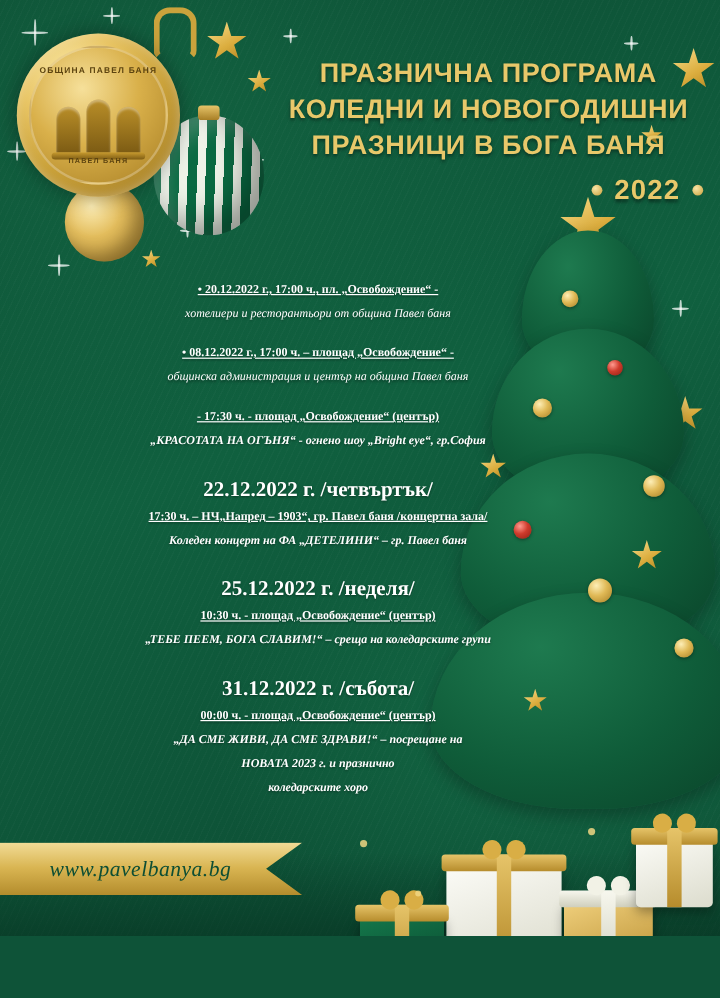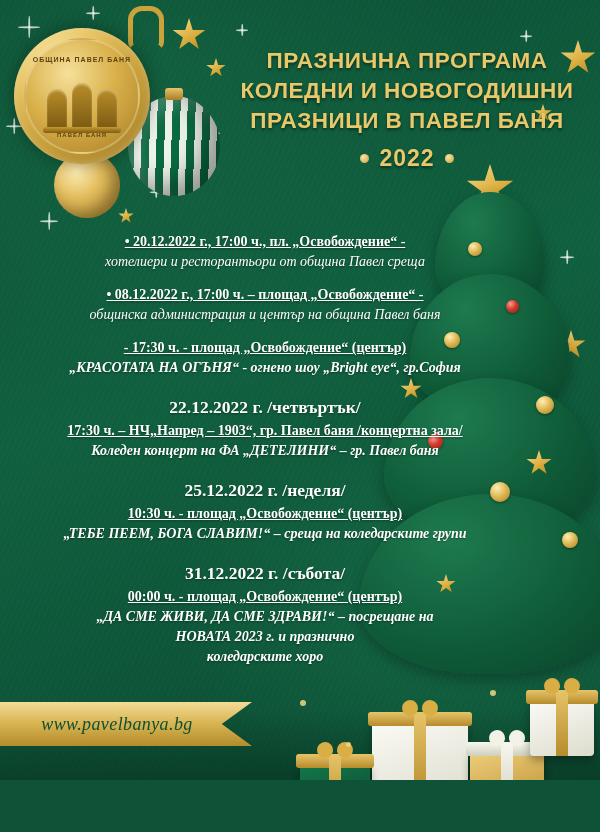--- a/index.html
+++ b/index.html
@@ -172,21 +172,21 @@
     font-weight: bold;
     font-size: 22.5px;
     letter-spacing: 0.5px;
     line-height: 30px;
     text-shadow: 0 2px 3px rgba(0,0,0,0.45);
     white-space: nowrap;
   }
   .year-row {
     display: flex;
     align-items: center;
-    justify-content: center;
+    justify-content: flex-end;
     gap: 10px;
     margin-top: 9px;
   }
   .year-row .dot {
     width: 9px; height: 9px;
     border-radius: 50%;
     background: radial-gradient(circle at 35% 32%, #f8e5a6, #c99f3a);
   }
   .year-row .year {
     color: #e8c86a;
@@ -204,21 +204,21 @@
     width: 470px;
     text-align: center;
     z-index: 7;
     color: #ffffff;
   }
   .block { margin-bottom: 13px; }
   .block.gap { margin-bottom: 16px; }
 
   .l {
     font-family: "Liberation Serif", serif;
-    font-size: 14px;
+    font-size: 10px;
     line-height: 20px;
     color: #ffffff;
     text-shadow: 0 1px 2px rgba(0,0,0,0.4);
   }
   .l.bold { font-weight: bold; }
   .l.ital { font-style: italic; }
   .l.bold-ital { font-weight: bold; font-style: italic; }
   .l.under { text-decoration: underline; }
   .l.head {
     font-size: 17.5px;
@@ -394,21 +394,21 @@
   <div class="star" style="left:172px;top:18px;width:34px;height:34px;"></div>
   <div class="star" style="left:206px;top:58px;width:20px;height:20px;"></div>
   <div class="star" style="left:118px;top:208px;width:16px;height:16px;"></div>
   <div class="star" style="left:560px;top:40px;width:36px;height:36px;"></div>
   <div class="star" style="left:534px;top:104px;width:18px;height:18px;"></div>
   <div class="star" style="left:556px;top:330px;width:30px;height:30px;"></div>
 
   <div class="headline">
     <div class="line">ПРАЗНИЧНА ПРОГРАМА</div>
     <div class="line">КОЛЕДНИ И НОВОГОДИШНИ</div>
-    <div class="line">ПРАЗНИЦИ В ПАВЕЛ БАНЯ</div>
+    <div class="line">ПРАЗНИЦИ В БОГА БАНЯ</div>
     <div class="year-row">
       <span class="dot"></span>
       <span class="year">2022</span>
       <span class="dot"></span>
     </div>
   </div>
 
   <div class="tree-wrap">
     <div class="star tree-star"></div>
     <div class="tree-layer t1"></div>
@@ -451,21 +451,21 @@
   <div class="confetti" style="left:300px;top:700px;width:6px;height:6px;"></div>
   <div class="confetti" style="left:346px;top:742px;width:5px;height:5px;"></div>
   <div class="confetti" style="left:490px;top:690px;width:6px;height:6px;"></div>
 
   <div class="bottom-shadow"></div>
 
   <div class="program">
 
     <div class="block">
       <div class="l bold under">• 20.12.2022 г., 17:00 ч., пл. „Освобождение“ -</div>
-      <div class="l ital">хотелиери и ресторантьори от община Павел среща</div>
+      <div class="l ital">хотелиери и ресторантьори от община Павел баня</div>
     </div>
 
     <div class="block">
       <div class="l bold under">• 08.12.2022 г., 17:00 ч. – площад „Освобождение“ -</div>
       <div class="l ital">общинска администрация и център на община Павел баня</div>
     </div>
 
     <div class="block gap">
       <div class="l bold under">- 17:30 ч. - площад „Освобождение“ (център)</div>
       <div class="l bold-ital">„КРАСОТАТА НА ОГЪНЯ“ - огнено шоу „Bright eye“, гр.София</div>

